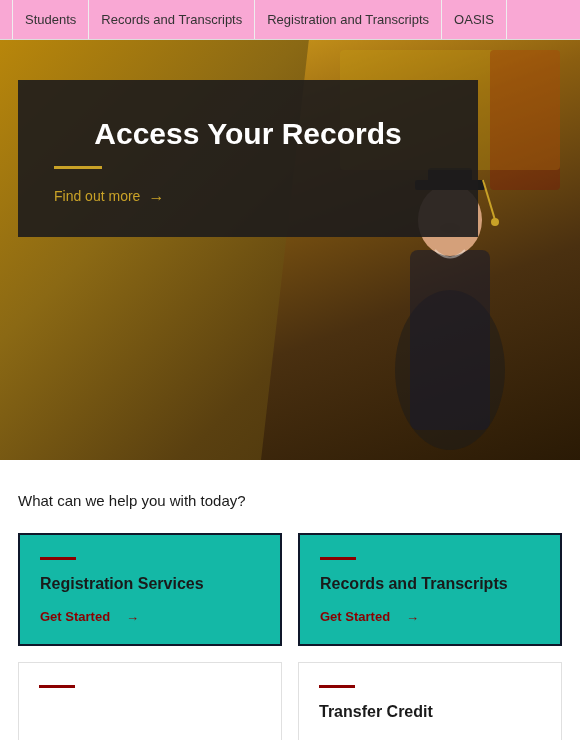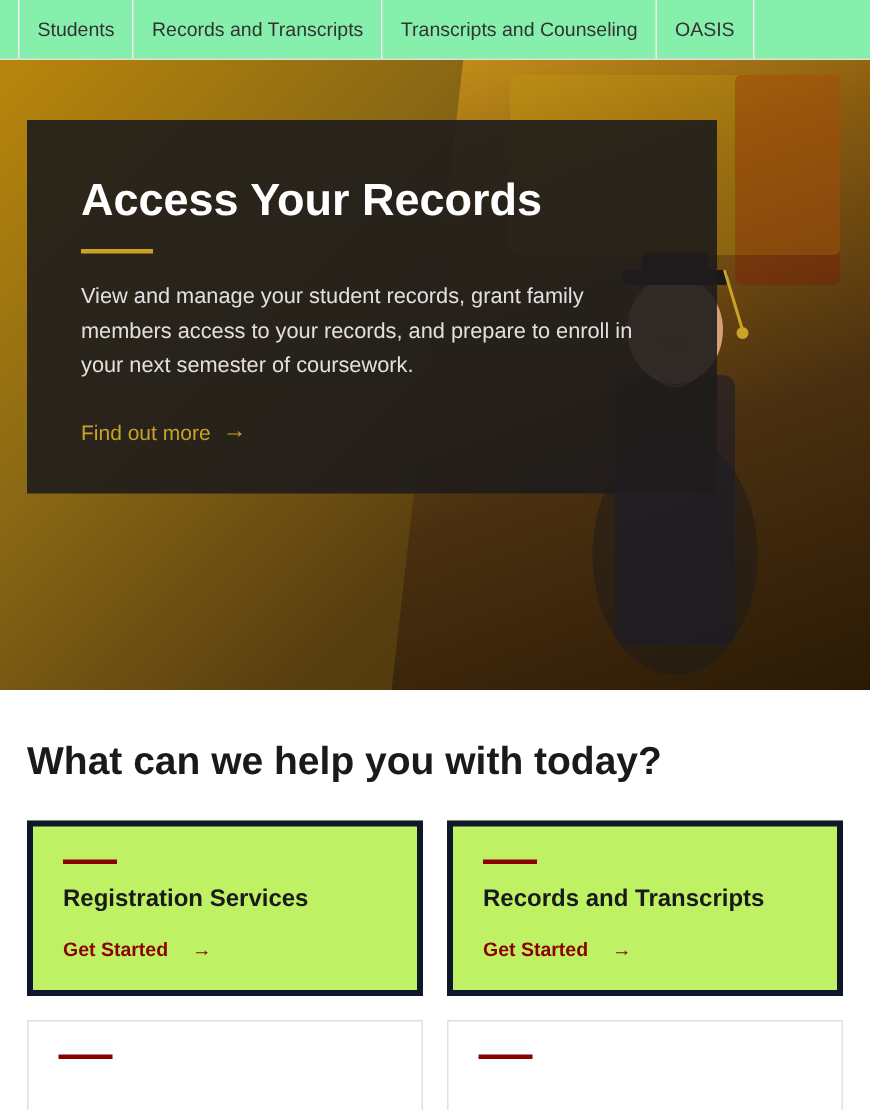--- a/index.html
+++ b/index.html
@@ -6,21 +6,21 @@
     body {
       font-family: Arial, Helvetica, sans-serif;
       width: 580px;
       min-height: 740px;
       background: #fff;
       overflow-x: hidden;
     }
 
     
     nav {
-      background: #86efac;
+      background: #f9a8d4;
       border-bottom: 1px solid #ddd;
       display: flex;
       align-items: center;
       height: 40px;
       padding: 0 12px;
       gap: 0;
     }
     .nav-item {
       font-size: 13px;
       color: #333;
@@ -35,20 +35,21 @@
     }
     .nav-item:first-child { border-left: 1px solid #eee; }
 
     
     .hero {
       position: relative;
       width: 100%;
       height: 420px;
       background: #c8a000;
       overflow: hidden;
+      text-align: center;
     }
     .hero-bg {
       position: absolute;
       top: 0; left: 0; right: 0; bottom: 0;
       background: linear-gradient(135deg, #b8860b 0%, #8B6914 30%, #5a4010 60%, #3a2a08 100%);
     }
     
     .hero-photo {
       position: absolute;
       right: 0;
@@ -108,37 +109,37 @@
     }
     .arrow-icon {
       font-size: 16px;
     }
 
     
     .section {
       padding: 32px 18px 20px 18px;
     }
     .section-title {
-      font-size: 26px;
-      font-weight: 700;
+      font-size: 15px;
+      font-weight: 400;
       color: #1a1a1a;
       margin-bottom: 24px;
     }
 
     
     .cards-grid {
       display: grid;
       grid-template-columns: 1fr 1fr;
       gap: 16px;
     }
     .card {
-      border: 4px solid #0f172a;
+      border: 2px solid #0f172a;
       padding: 22px 20px 20px 20px;
       cursor: pointer;
-      background: #bef264;
+      background: #14b8a6;
       transition: box-shadow 0.15s;
     }
     .card-accent {
       width: 36px;
       height: 3px;
       background: #8b0000;
       margin-bottom: 14px;
     }
     .card-title {
       font-size: 16px;
@@ -172,21 +173,21 @@
       overflow: hidden;
       cursor: pointer;
     }
   </style>
 </head>
 <body>
 
 <nav>
   <div class="nav-item">Students</div>
   <div class="nav-item">Records and Transcripts</div>
-  <div class="nav-item">Transcripts and Counseling</div>
+  <div class="nav-item">Registration and Transcripts</div>
   <div class="nav-item">OASIS</div>
 </nav>
 
 <div class="hero">
   <div class="hero-bg"></div>
   <div class="hero-photo"></div>
 
   <svg class="grad-figure" viewBox="0 0 220 400" xmlns="http://www.w3.org/2000/svg">
 
     <ellipse cx="110" cy="320" rx="55" ry="80" fill="#1a1a1a" opacity="0.5"></ellipse>
@@ -205,21 +206,20 @@
 
     <path d="M95 200 Q110 215 125 200" stroke="#fff" stroke-width="2" fill="none" opacity="0.4"></path>
 
     <rect x="0" y="0" width="220" height="120" fill="#c8a010" opacity="0.3" rx="4"></rect>
     <rect x="150" y="0" width="70" height="140" fill="#8b0000" opacity="0.25" rx="4"></rect>
   </svg>
 
   <div class="hero-content">
     <h1 class="hero-title">Access Your Records</h1>
     <div class="hero-divider"></div>
-    <p class="hero-description">View and manage your student records, grant family members access to your records, and prepare to enroll in your next semester of coursework.</p>
     <a class="hero-link">
       <span>Find out more</span>
       <span class="arrow-icon">→</span>
     </a>
   </div>
 </div>
 
 <div class="section">
   <h2 class="section-title">What can we help you with today?</h2>
 
@@ -244,16 +244,17 @@
     </div>
 
   </div>
 
   <div class="cards-bottom" style="margin-top:16px;">
     <div class="card card-partial">
       <div class="card-accent"></div>
     </div>
     <div class="card card-partial">
       <div class="card-accent"></div>
+      <div class="card-title">Transfer Credit</div>
     </div>
   </div>
 
 </div>
 
 </body></html>

